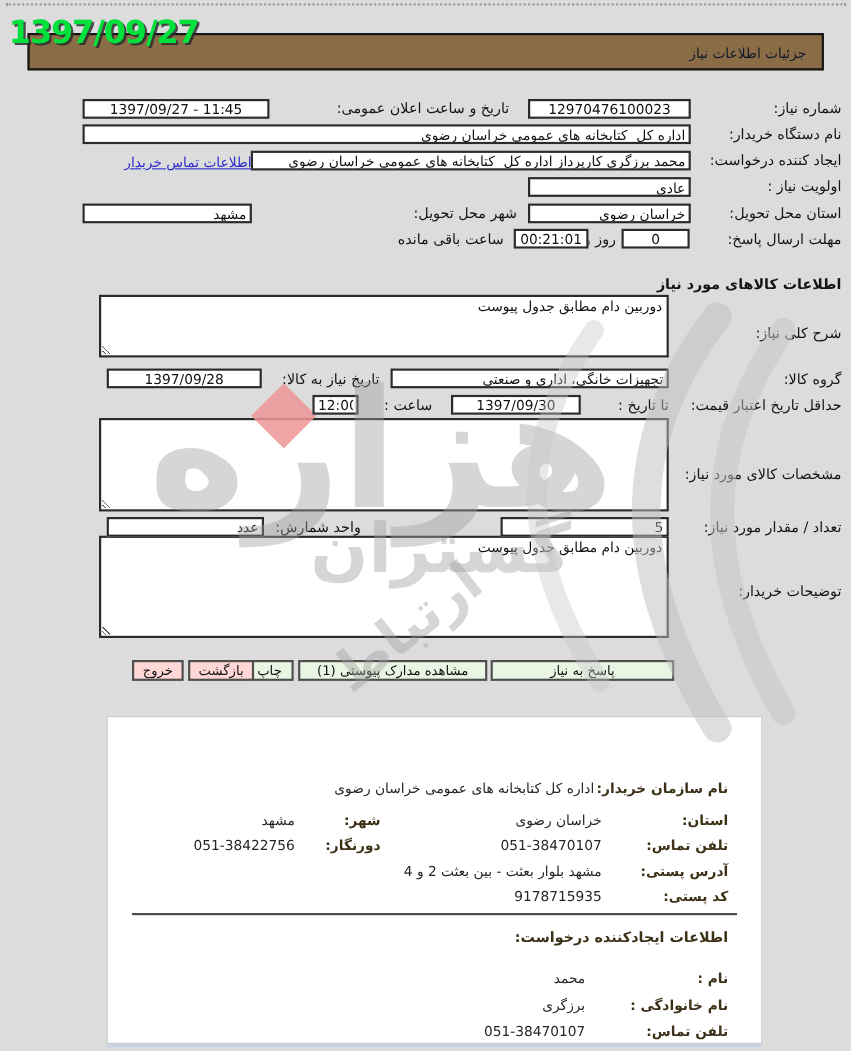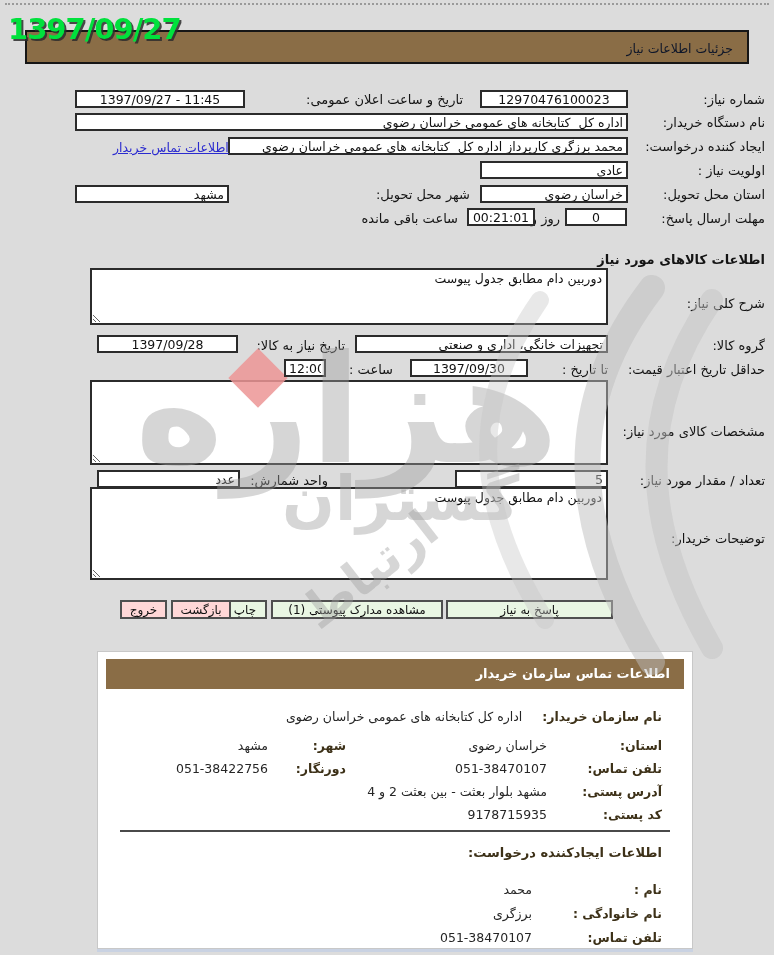--- a/index.html
+++ b/index.html
@@ -160,24 +160,23 @@
 <div class="wm wm-word" style="left:135px;top:335px;font-size:150px;">هزاره</div>
 <div class="wm wm-word" style="left:282px;top:468px;font-size:62px;">گستران</div>
 <div class="wm wm-word" style="left:292px;top:545px;font-size:50px;transform:rotate(-38deg);">ارتباط</div>
 <svg class="wm-svg" width="774" height="700" viewBox="0 0 774 700">
   <path d="M 652 288 C 566 400 566 520 652 662" fill="none" stroke="#bdbdbd" stroke-width="26" stroke-linecap="round" opacity="0.5"></path>
   <path d="M 712 300 C 638 408 638 520 712 648" fill="none" stroke="#c3c3c3" stroke-width="22" stroke-linecap="round" opacity="0.5"></path>
   <path d="M 540 300 C 470 400 470 500 545 620" fill="none" stroke="#c6c6c6" stroke-width="18" stroke-linecap="round" opacity="0.4"></path>
 </svg>
 
 <div class="panel">
-  <div class="panel-header">اطلاعات تماس سازمان خریدار</div>
 
   <div class="prow" style="top:57px;">
-    <span class="plbl" style="margin-left:20px;">نام سازمان خریدار:</span>
+    <span class="plbl" style="margin-left:2px;">نام سازمان خریدار:</span>
     <span>اداره کل  کتابخانه های عمومی خراسان رضوی</span>
   </div>
 
   <div class="prow" style="top:86px;">
     <span class="plbl w115">استان:</span>
     <span class="v-flex">خراسان رضوی</span>
     <span class="plbl w78">شهر:</span>
     <span class="v-150">مشهد</span>
   </div>
 

